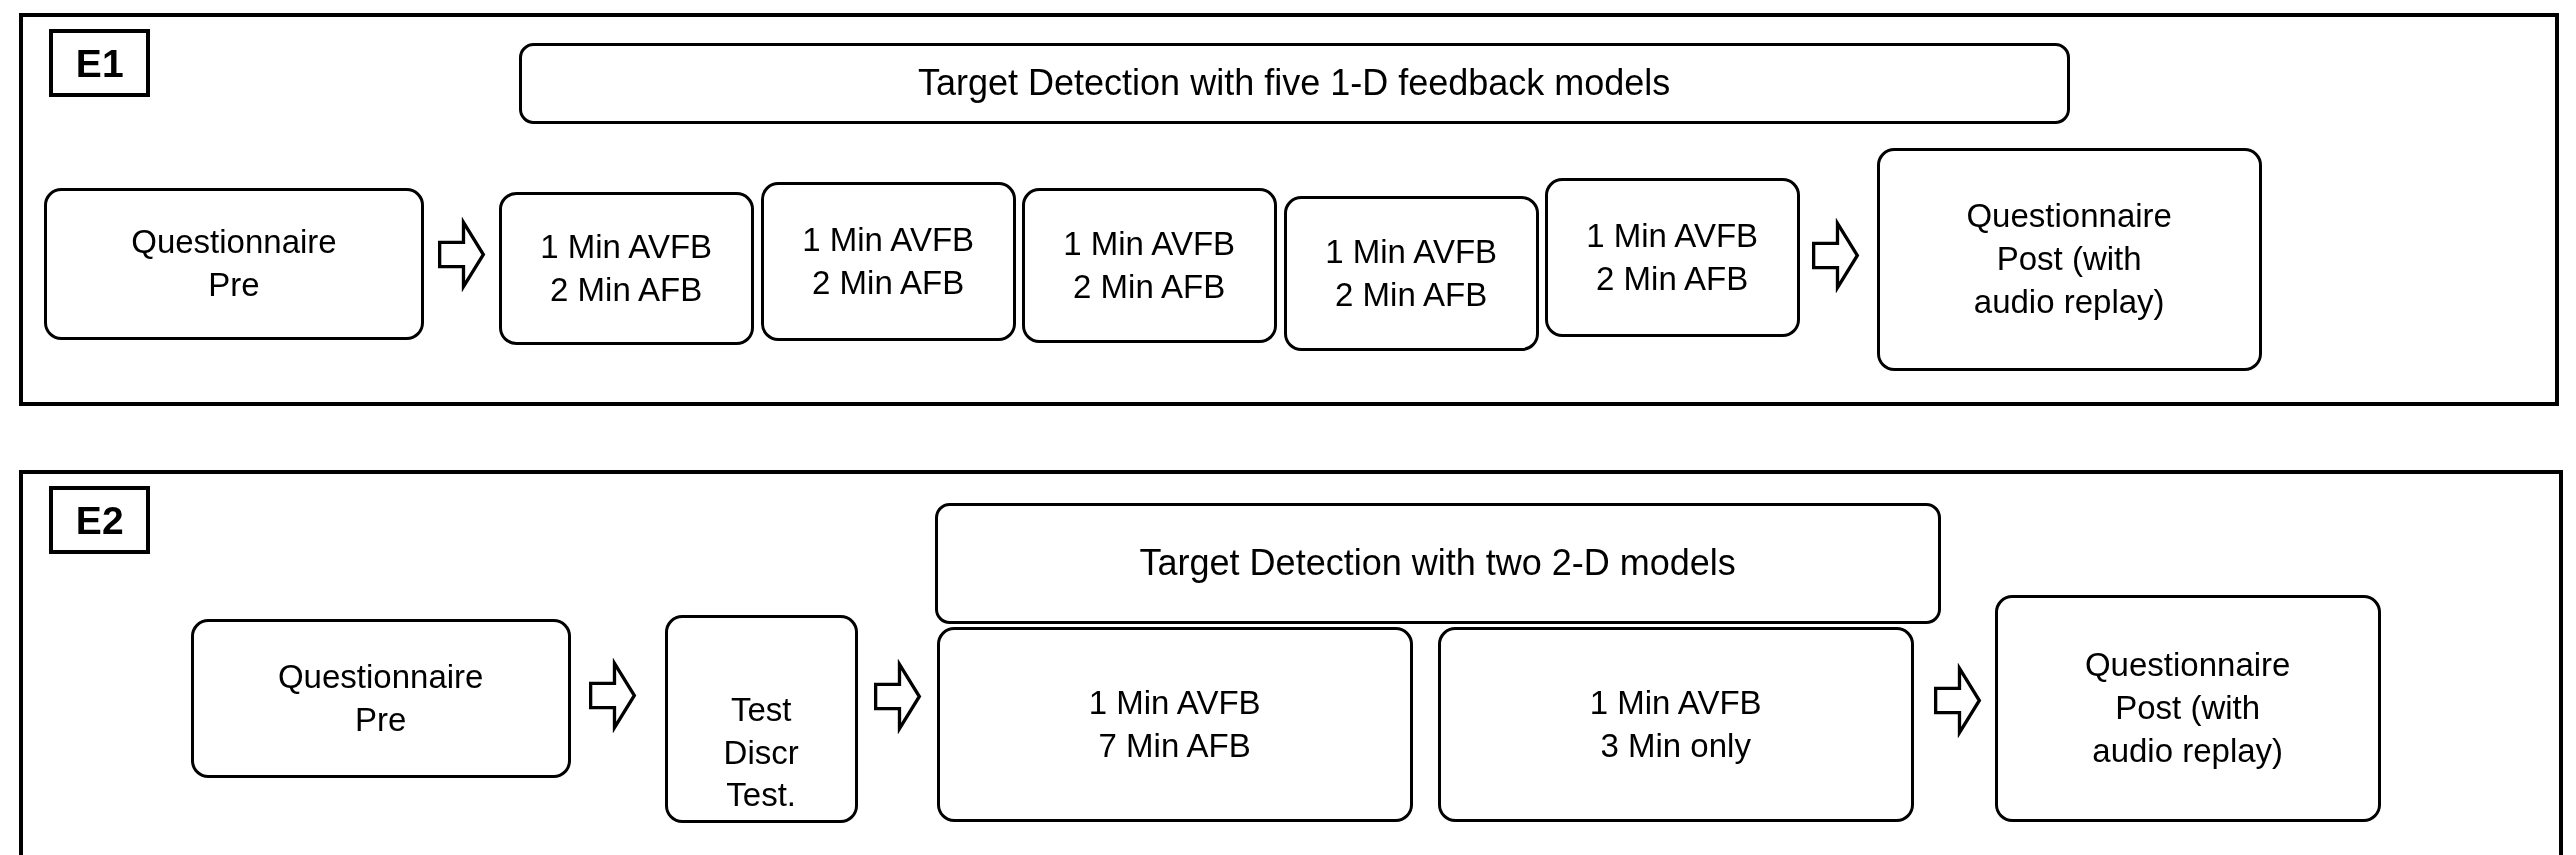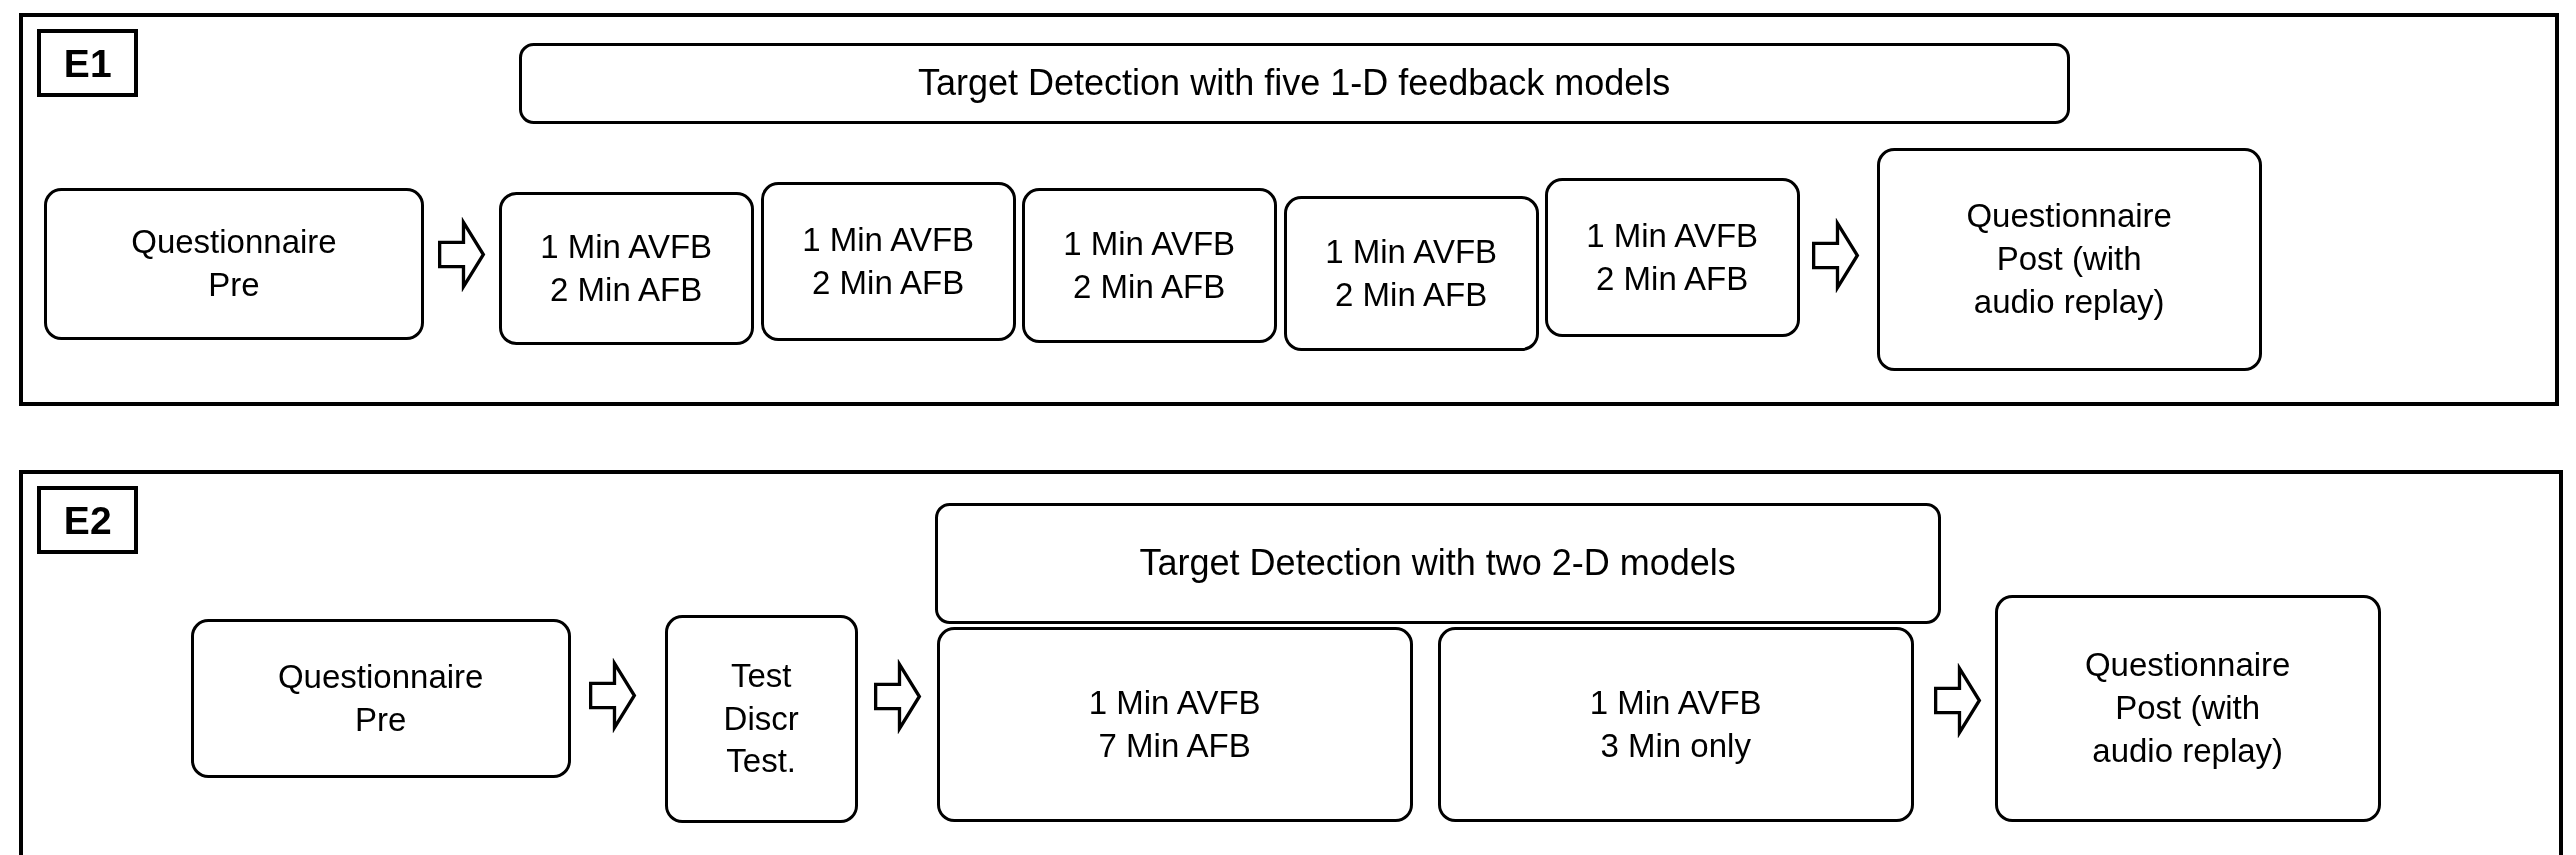--- a/index.html
+++ b/index.html
@@ -35,20 +35,21 @@
     box-sizing: border-box;
     border: 4px solid #000000;
     background: #ffffff;
     display: flex;
     align-items: center;
     justify-content: center;
     font-weight: bold;
     font-size: 39px;
     line-height: 1;
     letter-spacing: 0.3px;
+    margin-left: 12px;
   }
   #badge-e1 { left: 14.7px; top: 12px; width: 101px; height: 68px; }
   #badge-e2 { left: 14.7px; top: 12px; width: 101px; height: 68px; }
 
   
   .node {
     position: absolute;
     box-sizing: border-box;
     border: 3.3px solid #000000;
     border-radius: 17.3px;
@@ -154,21 +155,21 @@
       <span class="line">Questionnaire</span>
       <span class="line">Pre</span>
     </div>
 
     <div class="arrow" style="left:565px; top:184px;">
       <svg viewBox="0 0 74 112" preserveAspectRatio="none">
         <path d="M4 38 L40 38 L40 8 L70 56 L40 104 L40 74 L4 74 Z" fill="#ffffff" stroke="#000000" stroke-width="5" stroke-linejoin="miter"></path>
       </svg>
     </div>
 
-    <div class="node" style="left:642px; top:141px; width:193px; height:208px;">
+    <div class="node" style="left:642px; top:141px; width:193px; height:208px;justify-content:flex-end;">
       <span class="line">Test</span>
       <span class="line">Discr</span>
       <span class="line">Test.</span>
     </div>
 
     <div class="arrow" style="left:850px; top:185px;">
       <svg viewBox="0 0 74 112" preserveAspectRatio="none">
         <path d="M4 38 L40 38 L40 8 L70 56 L40 104 L40 74 L4 74 Z" fill="#ffffff" stroke="#000000" stroke-width="5" stroke-linejoin="miter"></path>
       </svg>
     </div>

